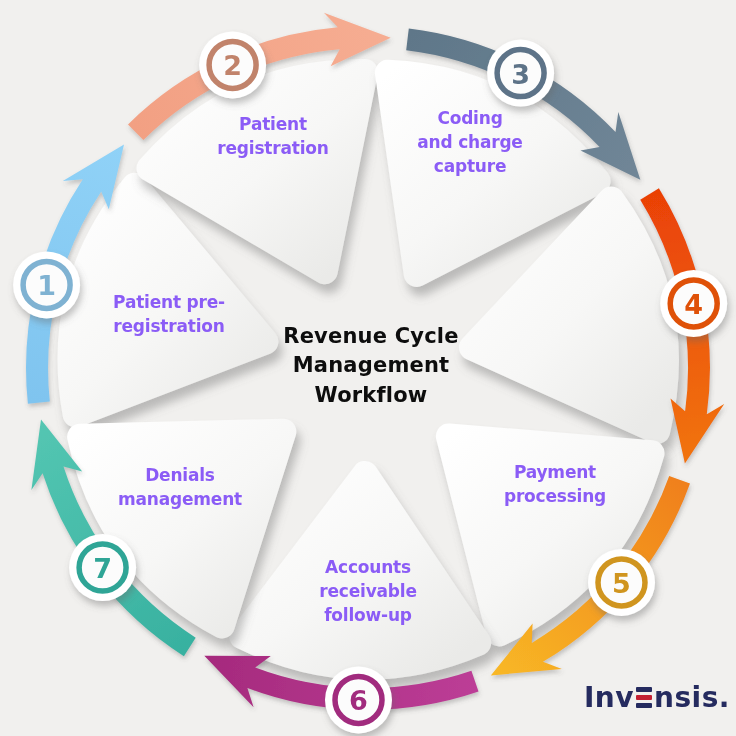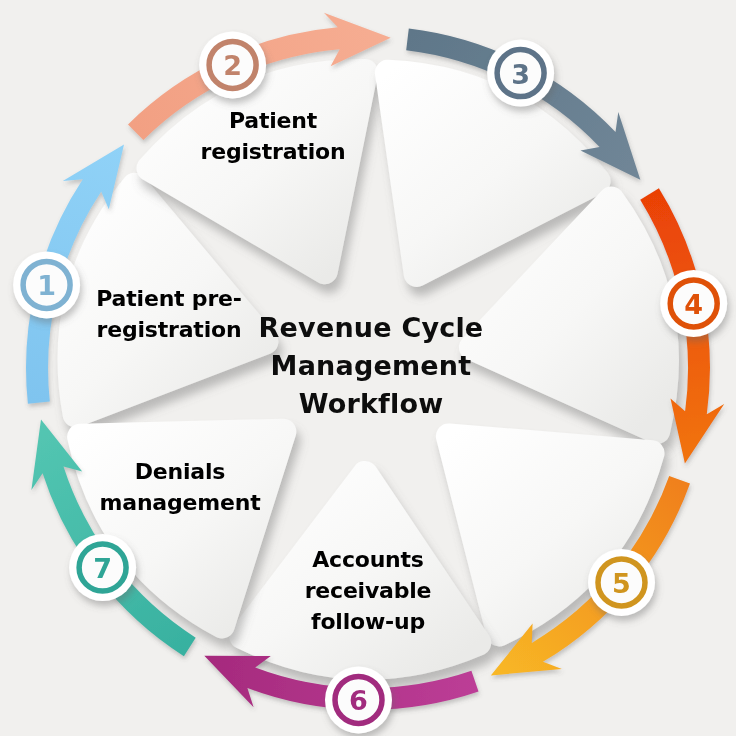--- a/index.html
+++ b/index.html
@@ -23,32 +23,32 @@
     font-family:"DejaVu Sans","Liberation Sans",sans-serif;
     font-weight:bold;font-size:27px;
     text-anchor:middle;dominant-baseline:central;
   }
   .lbl{
     position:absolute;
     transform:translate(-50%,-50%);
     text-align:center;
     white-space:pre-line;
     font-weight:bold;
-    font-size:22px;
+    font-size:17px;
     line-height:1.42;
     letter-spacing:-0.2px;
-    color:#000000;
+    color:#8b5cf6;
   }
   .ttl{
     position:absolute;
     transform:translate(-50%,-50%);
     text-align:center;
     white-space:pre-line;
     font-weight:bold;
-    font-size:27px;
+    font-size:21px;
     line-height:1.4;
     letter-spacing:0.2px;
     color:#0d0d0d;
   }
   .logo{
     position:absolute;
     right:6px;top:681px;
     display:flex;align-items:center;
     font-weight:bold;font-size:28px;
     letter-spacing:0.5px;
@@ -163,24 +163,38 @@
           <circle r="23.5" fill="#fcfcfc" stroke="#2fa596" stroke-width="5.5"></circle>
           <text y="1" class="badge-num" fill="#2fa596">7</text>
         </g>
       </g>
   </svg>
 
   <div class="lbl" style="left:169px;top:314px">Patient pre-
 registration</div>
   <div class="lbl" style="left:273px;top:136px">Patient
 registration</div>
+  <div class="lbl" style="left:470px;top:142px">Coding
+and charge
+capture</div>
+  <div class="lbl" style="left:555px;top:484px">Payment
+processing</div>
   <div class="lbl" style="left:180px;top:487px">Denials
 management</div>
   <div class="lbl" style="left:368px;top:591px">Accounts
 receivable
 follow-up</div>
 
   <div class="ttl" style="left:371px;top:366px">Revenue Cycle
 Management
 Workflow</div>
 
+  <div class="logo" style="color: rgb(37, 43, 95);">
+    <span>Inv</span>
+    <span class="ebars">
+      <i class="b" style="background: rgb(37, 43, 95);"></i>
+      <i class="b" style="background: rgb(195, 32, 51);"></i>
+      <i class="b" style="background: rgb(37, 43, 95);"></i>
+    </span>
+    <span>nsis.</span>
+  </div>
 
 </div>
 
 </body></html>

